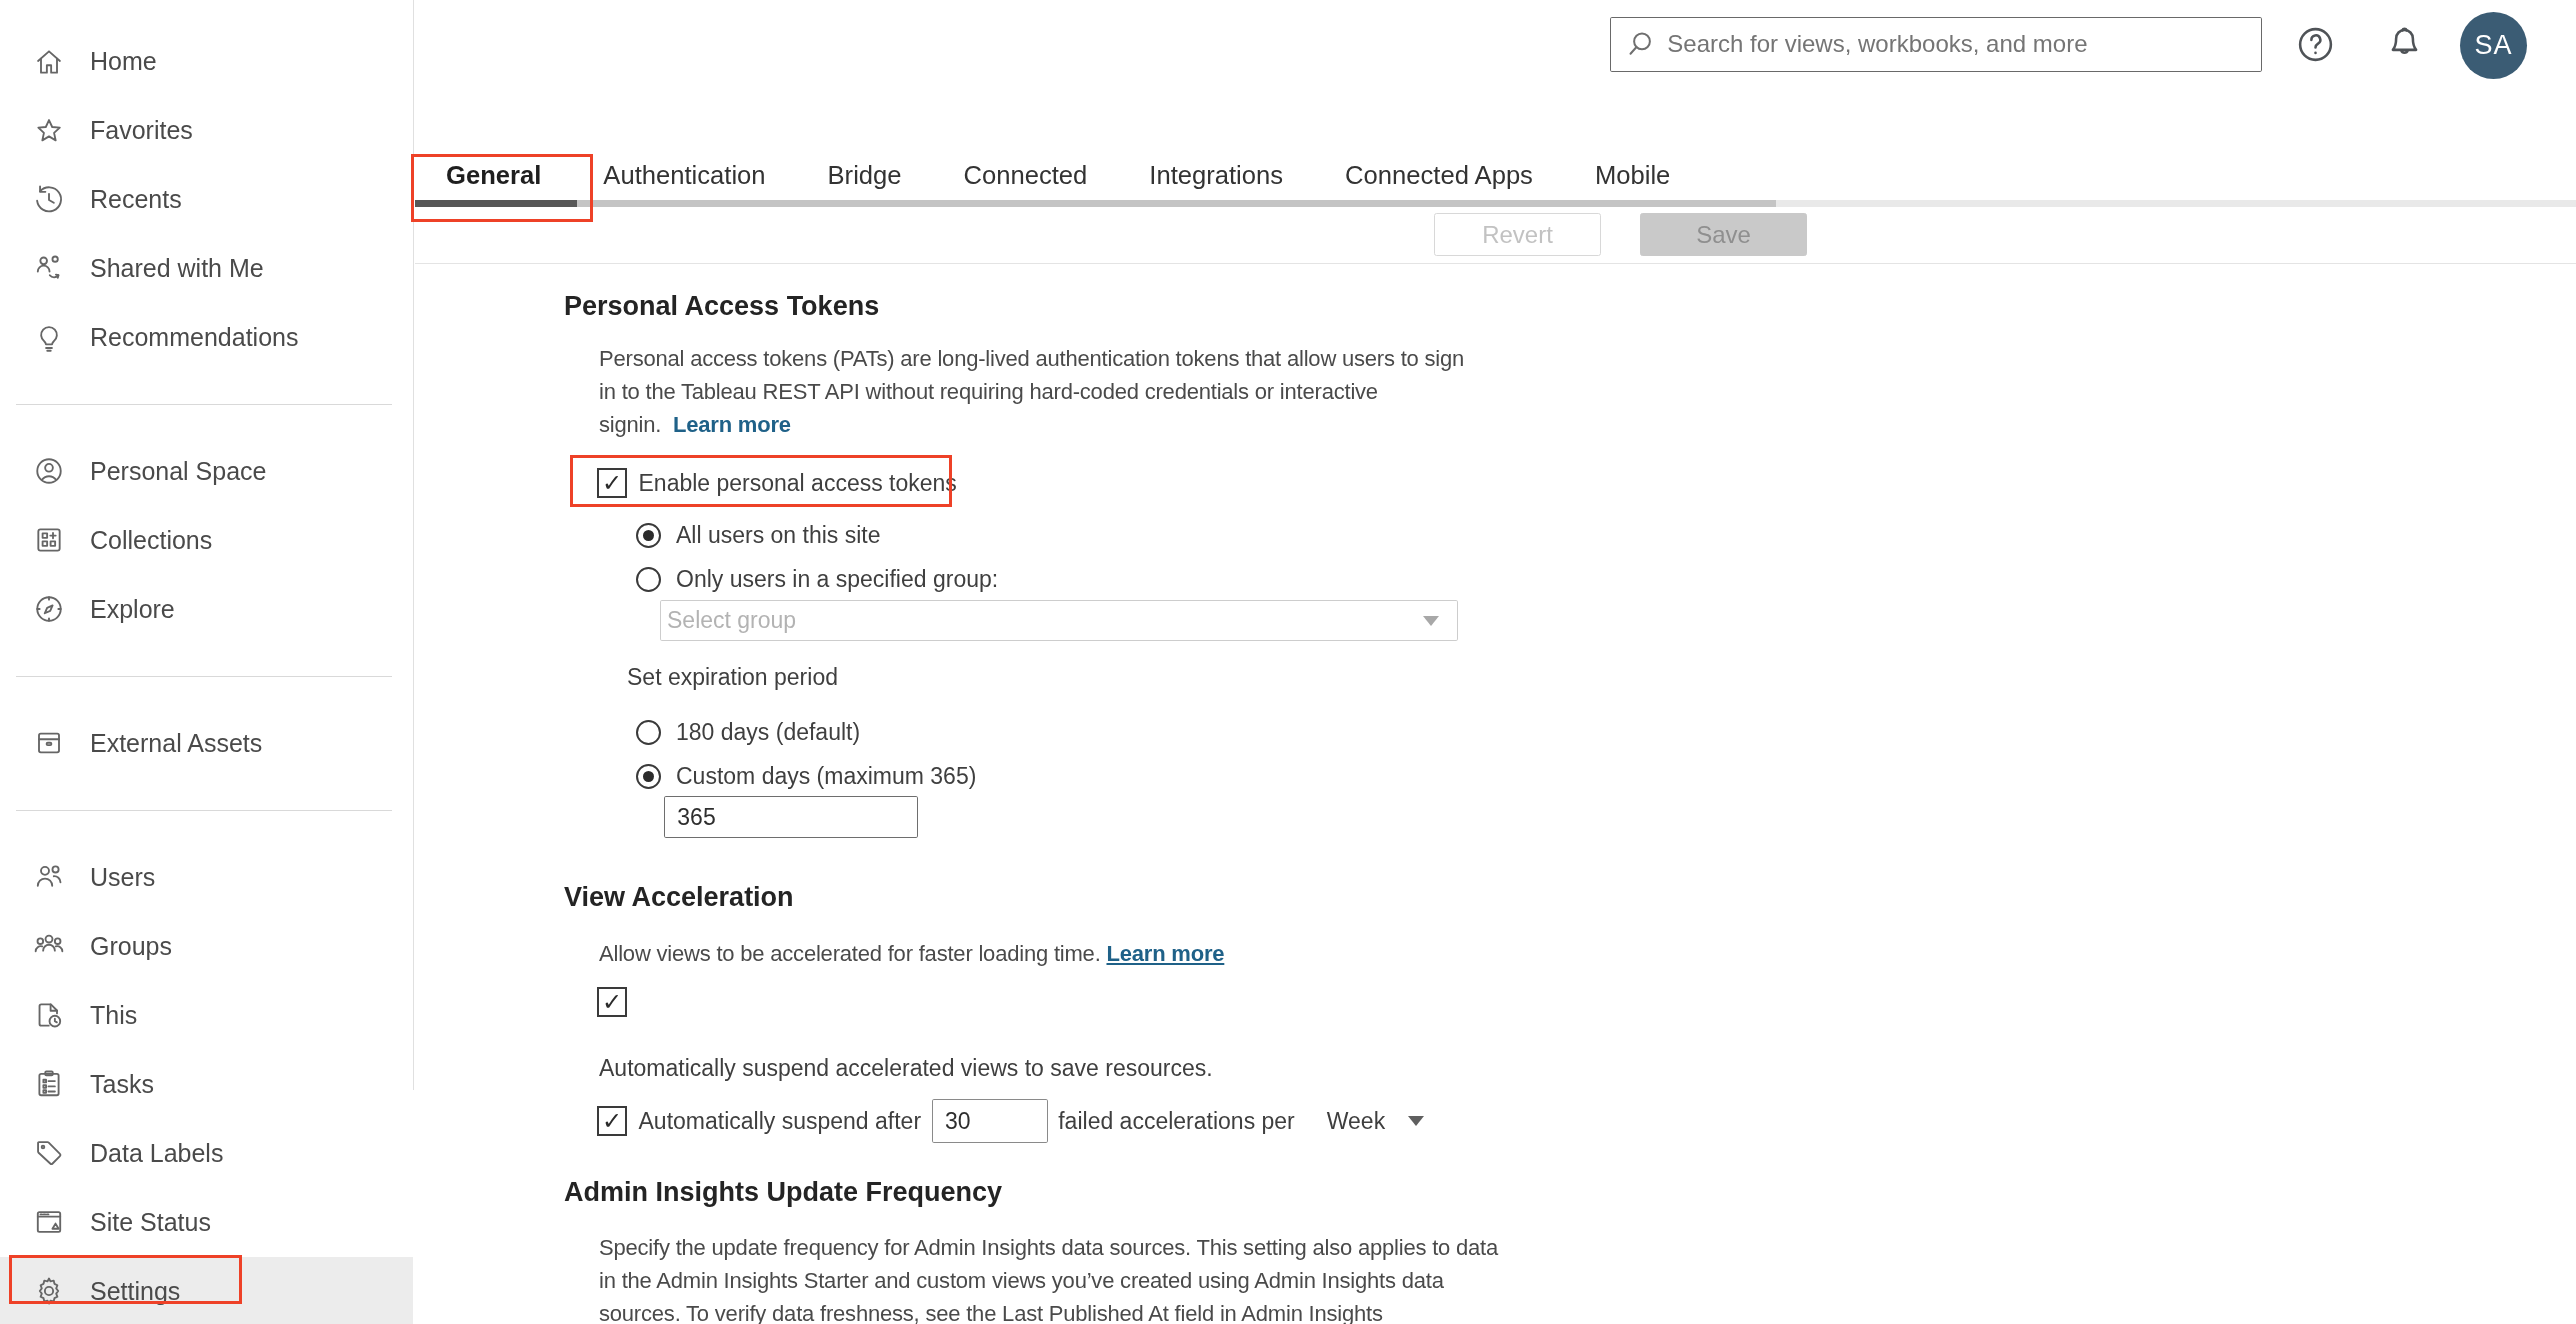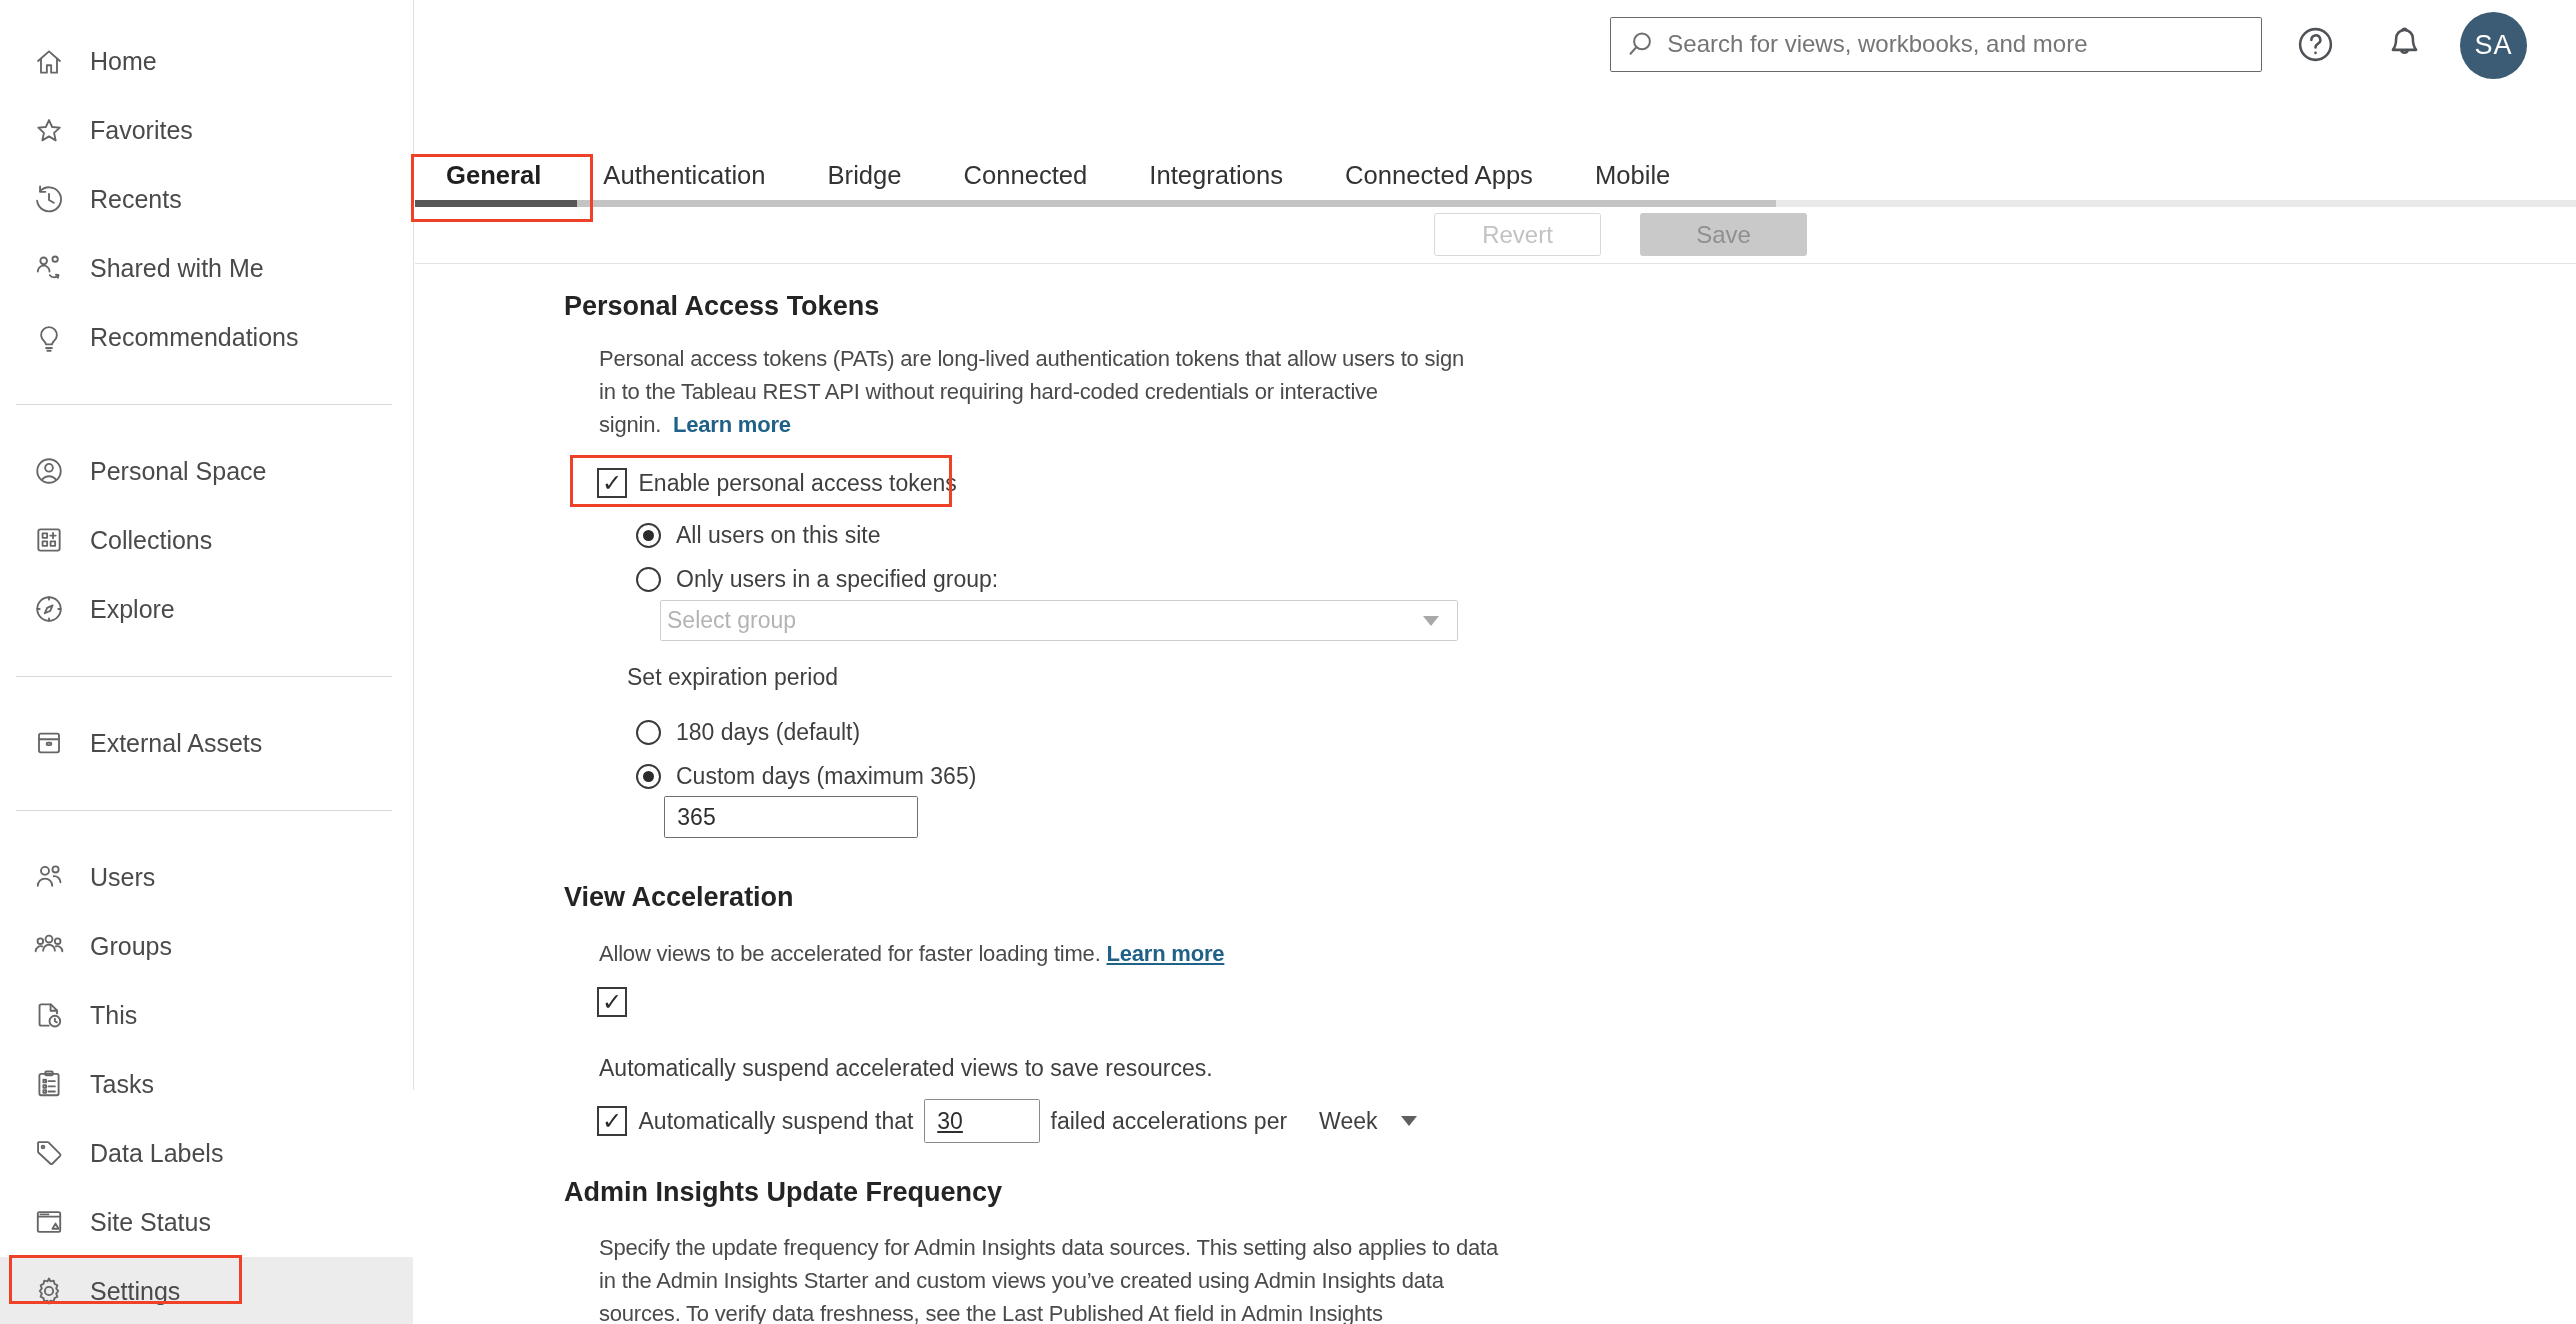--- a/index.html
+++ b/index.html
@@ -78,21 +78,21 @@
   }
   .caret { width:0; height:0; border-left:8.8px solid transparent; border-right:8.8px solid transparent; border-top:10.6px solid #a8a8a8; }
   .dropdown .caret { position:absolute; right:17.6px; }
   .caret-dark { border-left:8.8px solid transparent; border-right:8.8px solid transparent; border-top:10.6px solid #5f5f5f; }
   .label-plain { position:absolute; font-size:23px; color:#3f3f3f; }
   .text-input {
     border:1.8px solid #6e6e6e; border-radius:1.8px; font-size:23px; color:#2e2e2e;
     padding-left:12.3px; font-family:inherit; outline:none; background:#fff;
   }
   .input-365 { position:absolute; left:249px; top:796px; width:254px; height:42px; }
-  .input-30 { width:116px; height:44px; border-color:#8a8a8a;text-decoration:underline; }
+  .input-30 { width:116px; height:44px; border-color:#8a8a8a; }
   .suspend-row { position:absolute; left:182px; top:1099px; display:flex; align-items:center; font-size:23px; color:#3f3f3f; }
   .week-select { display:flex; align-items:center; gap:23px; cursor:pointer; }
   
   .annotation { position:absolute; border:3.5px solid #ee4127; z-index:5; pointer-events:none; }
 </style>
 </head>
 <body>
 
 <nav class="sidebar">
     <div class="sb-item">
@@ -352,21 +352,21 @@
   <p class="para" style="top:937px;width:1234px;"><span>Allow views to be accelerated for faster loading time.</span> <a class="link u" style="color: rgb(31, 97, 136);">Learn more</a></p>
 
   <div class="check-row" style="left:182px;top:987px;">
     <span class="checkbox checked"></span>
   </div>
 
   <div class="label-plain" style="left:184px;top:1055px;">Automatically suspend accelerated views to save resources.</div>
 
   <div class="suspend-row">
     <span class="checkbox checked"></span>
-    <span style="margin-left:11.5px;">Automatically suspend that</span>
+    <span style="margin-left:11.5px;">Automatically suspend after</span>
     <input class="text-input input-30" style="margin-left: 10.6px;" type="text" value="30">
     <span style="margin-left:10.6px;">failed accelerations per</span>
     <span class="week-select" style="margin-left:32px;">
       <span>Week</span>
       <span class="caret caret-dark"></span>
     </span>
   </div>
 
   <h2 class="h-section" style="top:1177px;">Admin Insights Update Frequency</h2>
   <p class="para" style="top:1231px;width:917px;">Specify the update frequency for Admin Insights data sources. This setting also applies to data in the Admin Insights Starter and custom views you’ve created using Admin Insights data sources. To verify data freshness, see the Last Published At field in Admin Insights</p>

